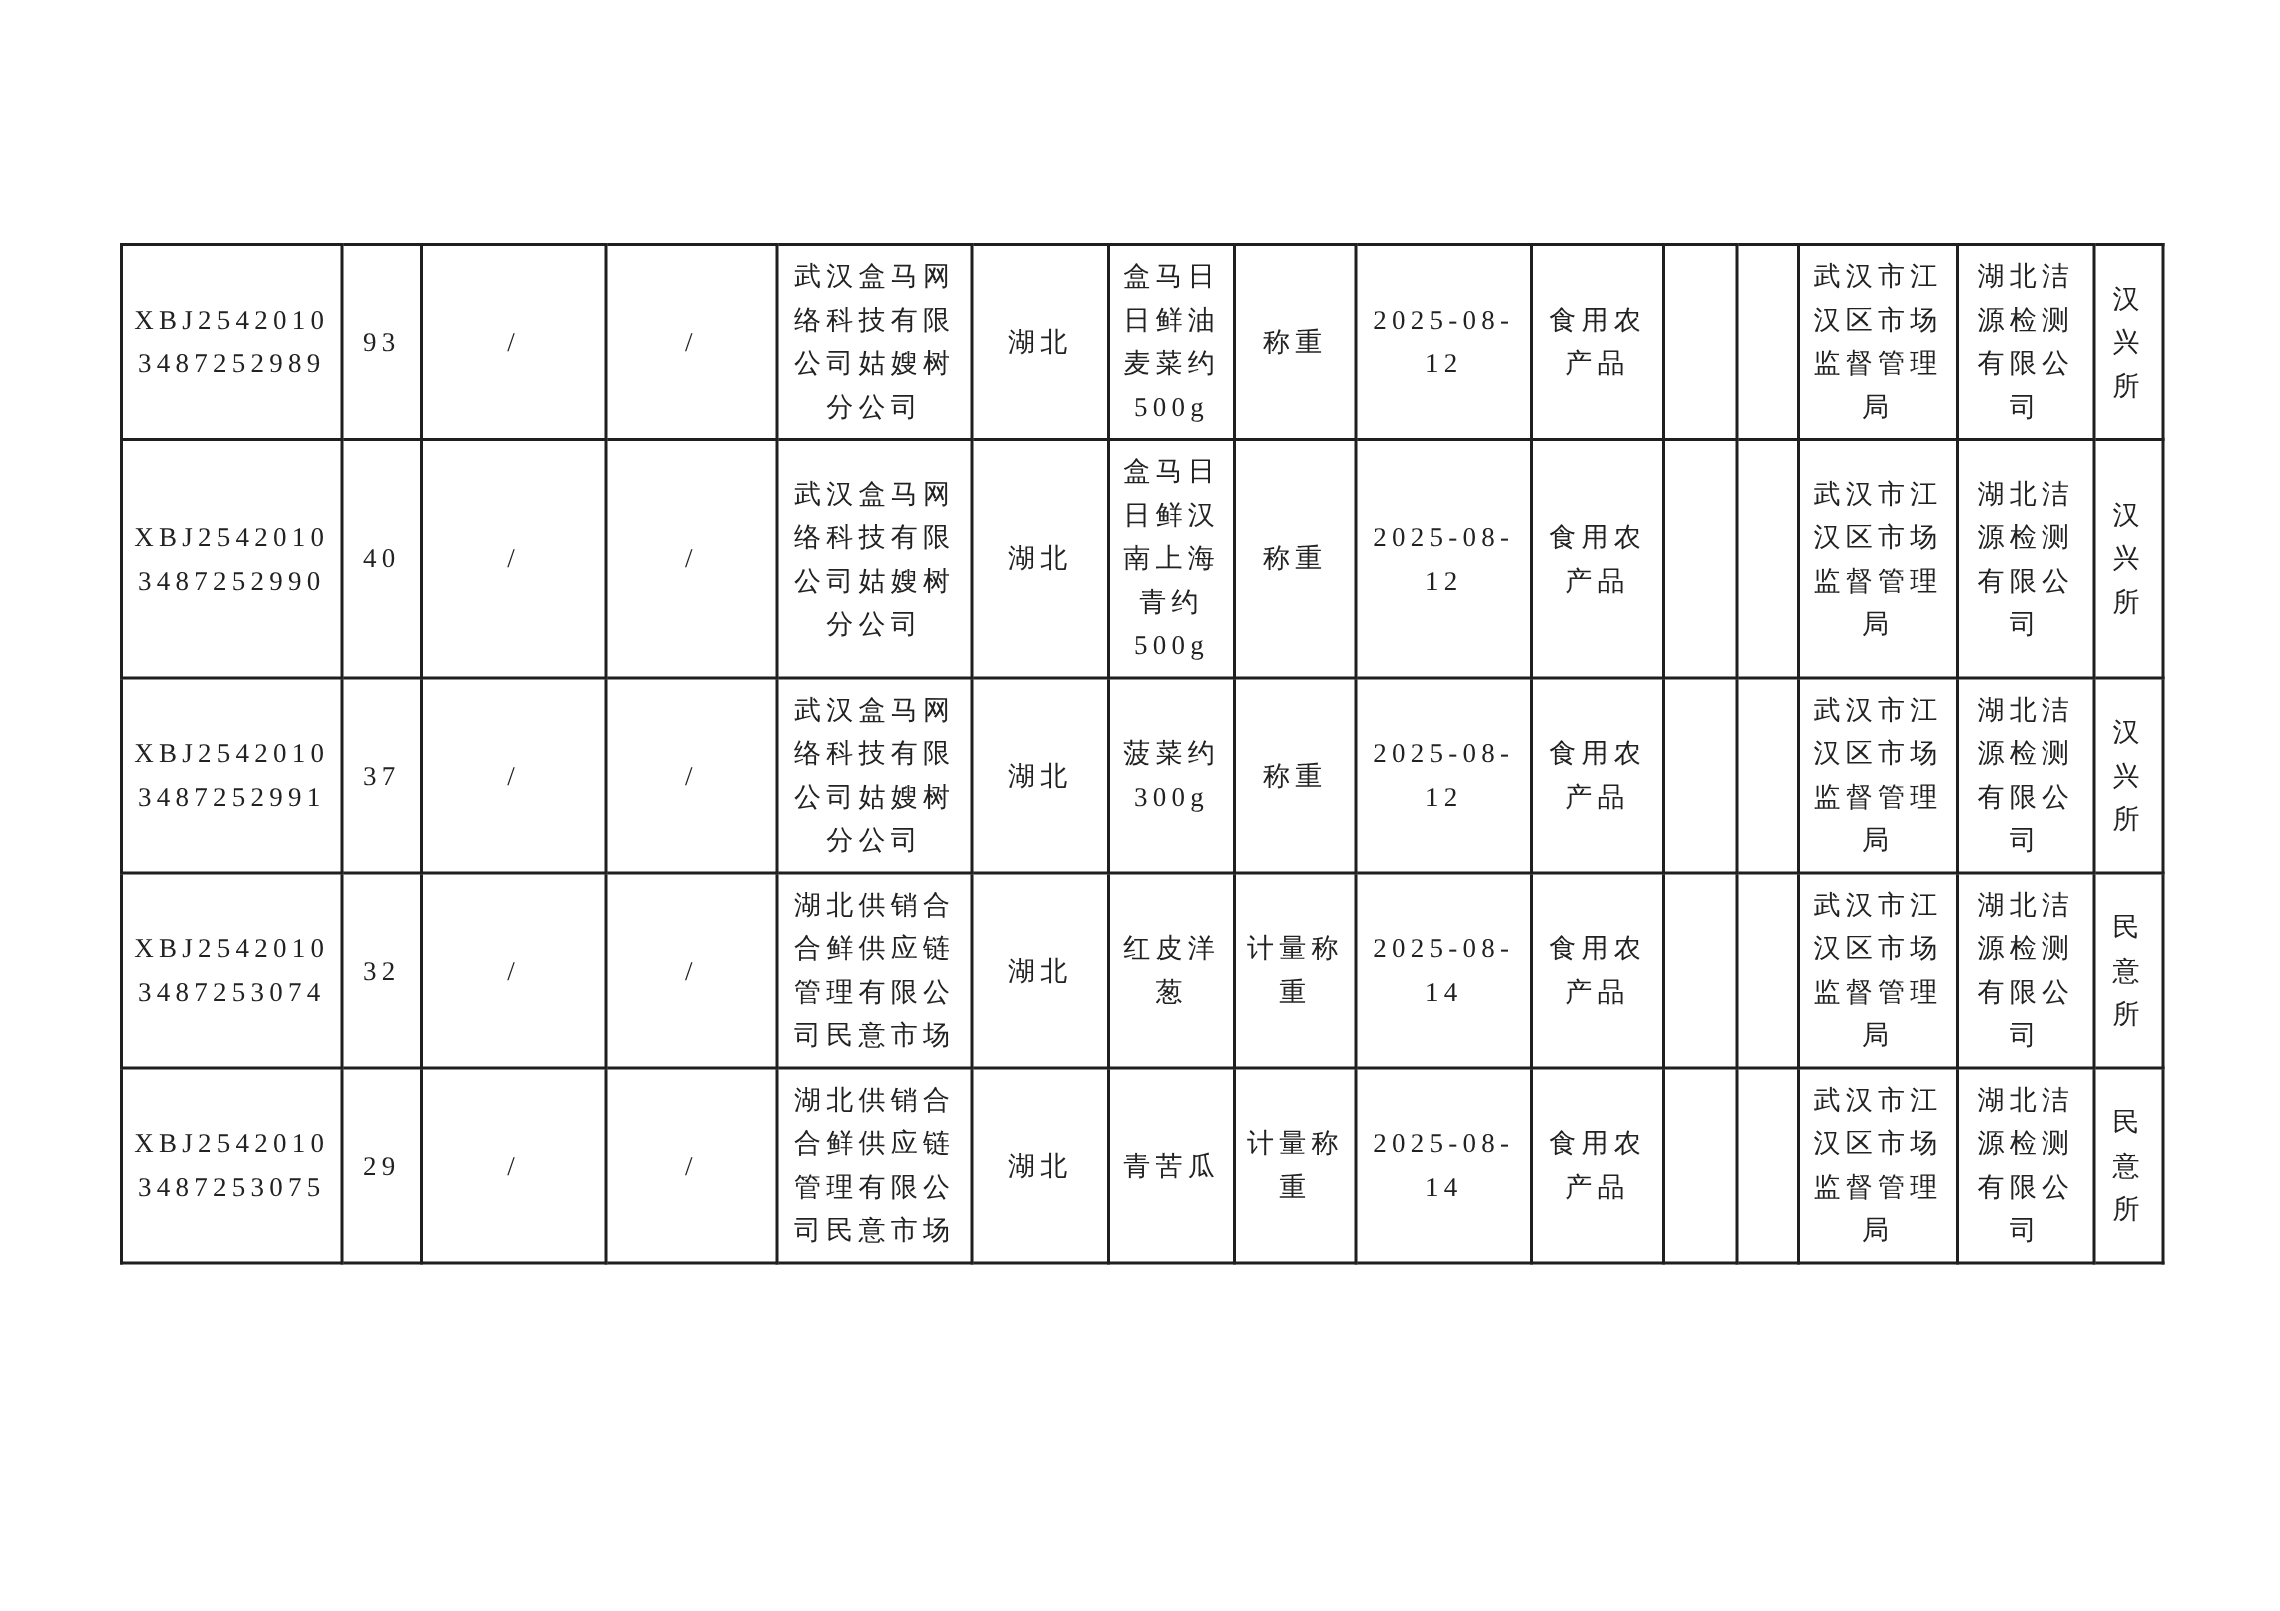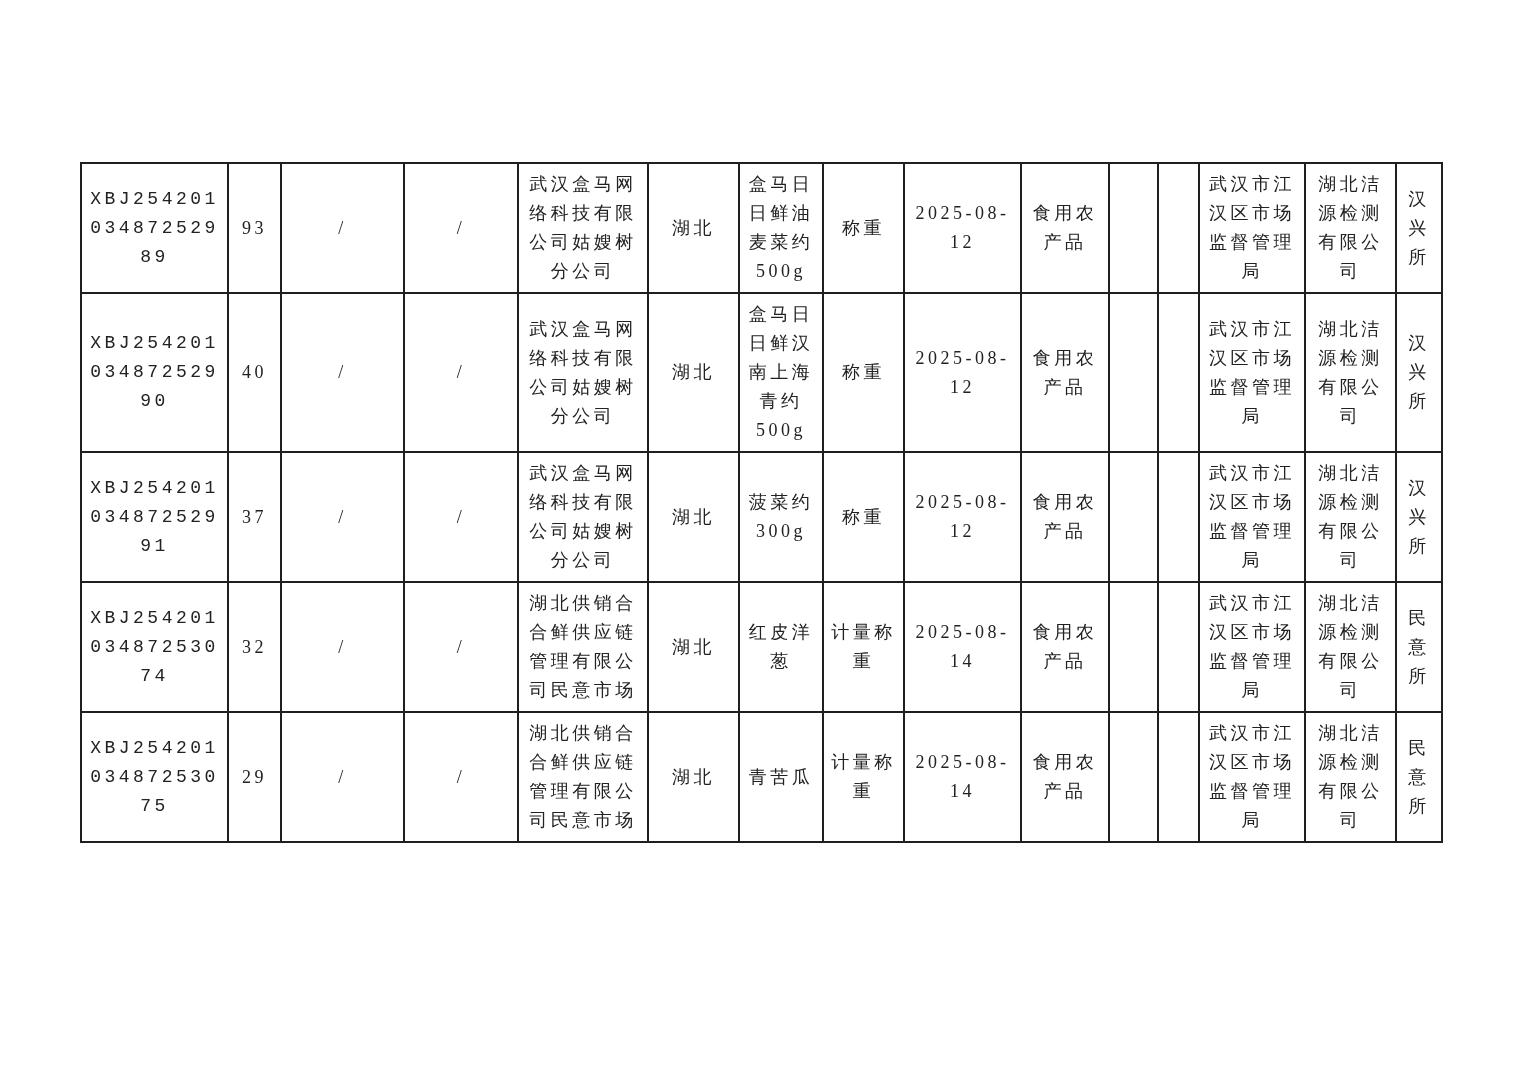--- a/index.html
+++ b/index.html
@@ -36,21 +36,20 @@
     line-height:29px;
     letter-spacing:3.5px;
     overflow-wrap:break-word;
   }
   td.c-latin{
     letter-spacing:1px;
   }
   td.c-id{
     letter-spacing:1.5px;
     word-break:break-all;
-    font-family:Liberation Mono, monospace;
   }
 </style>
 </head>
 <body>
 
 <div class="page">
   <table class="records">
     <colgroup>
       <col style="width:147px">
       <col style="width:53px">

